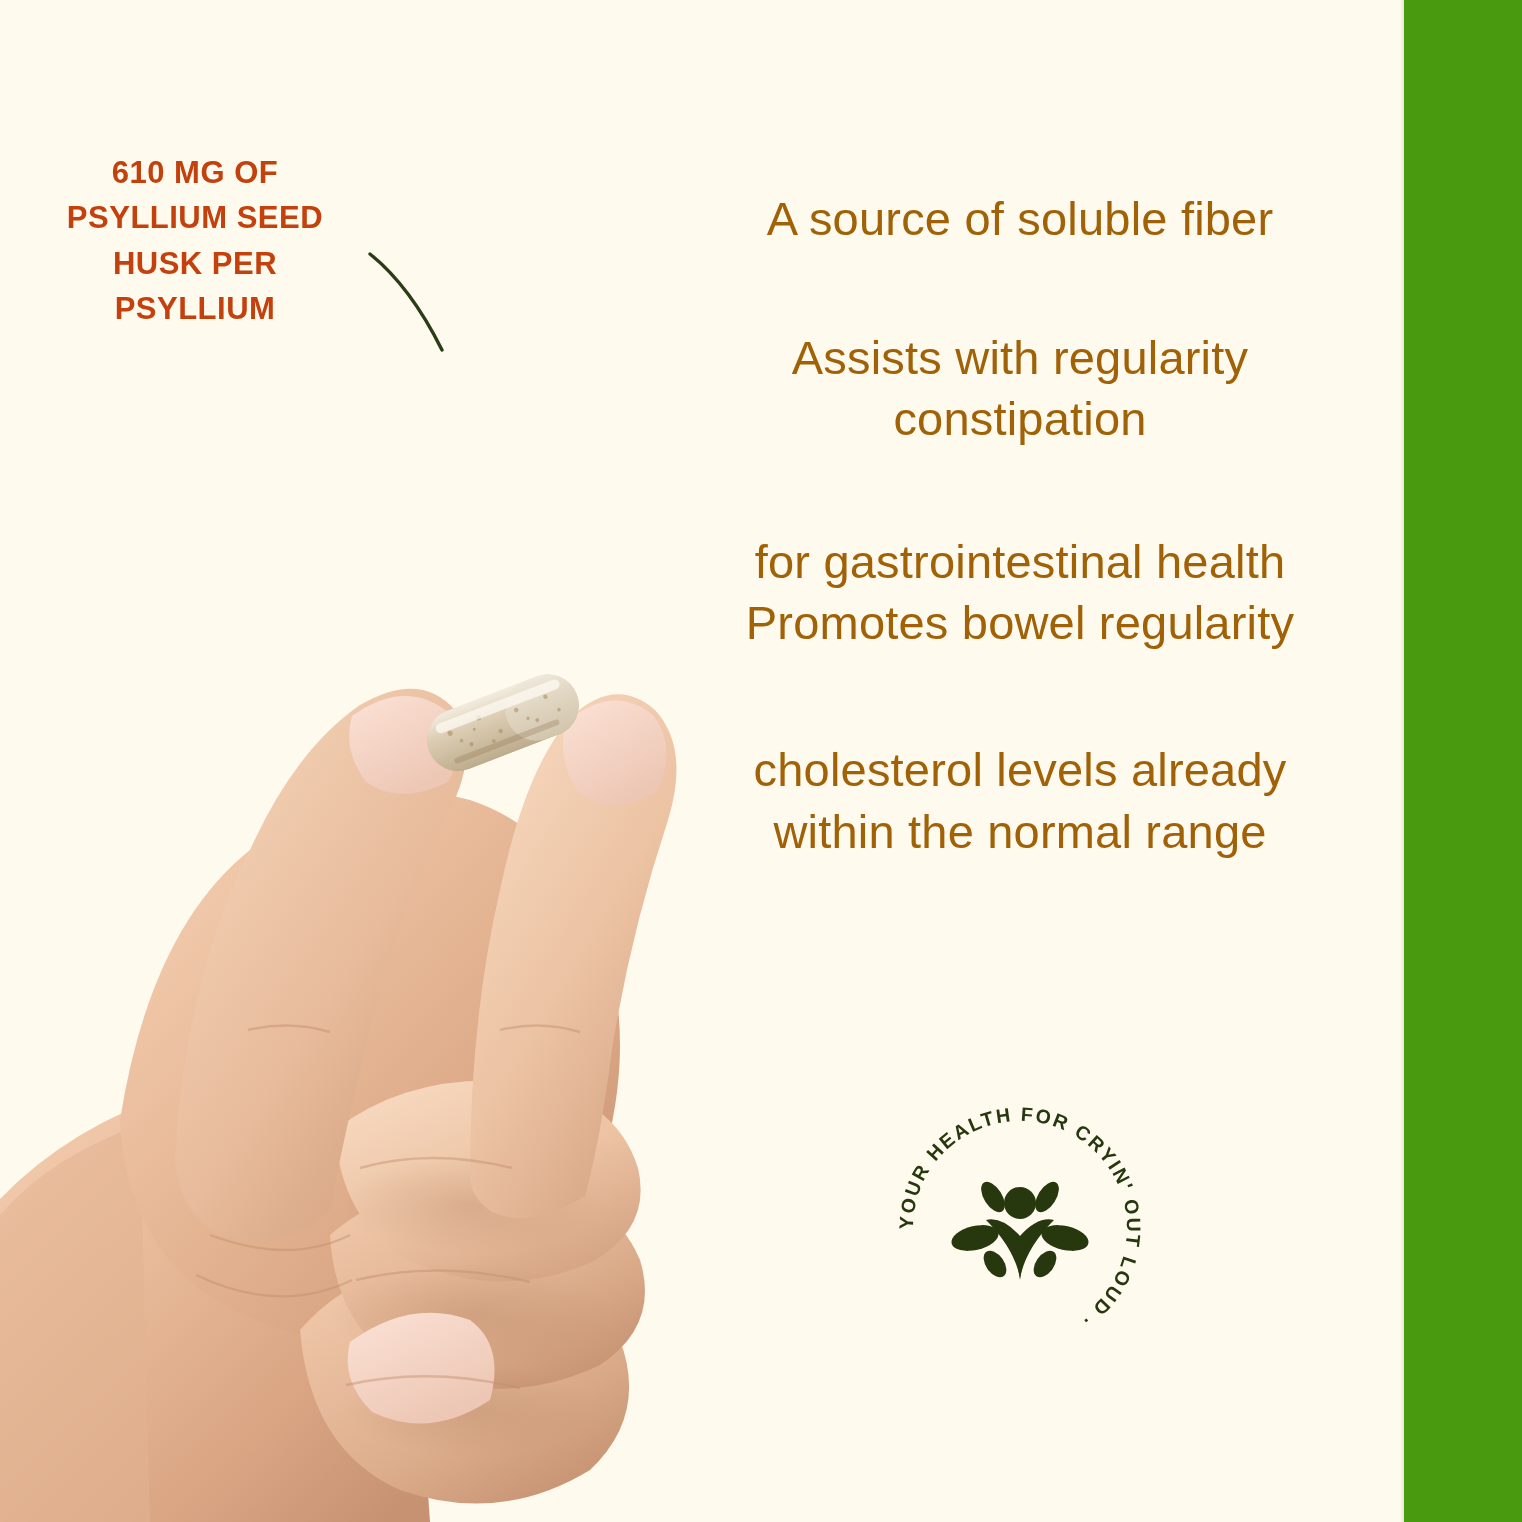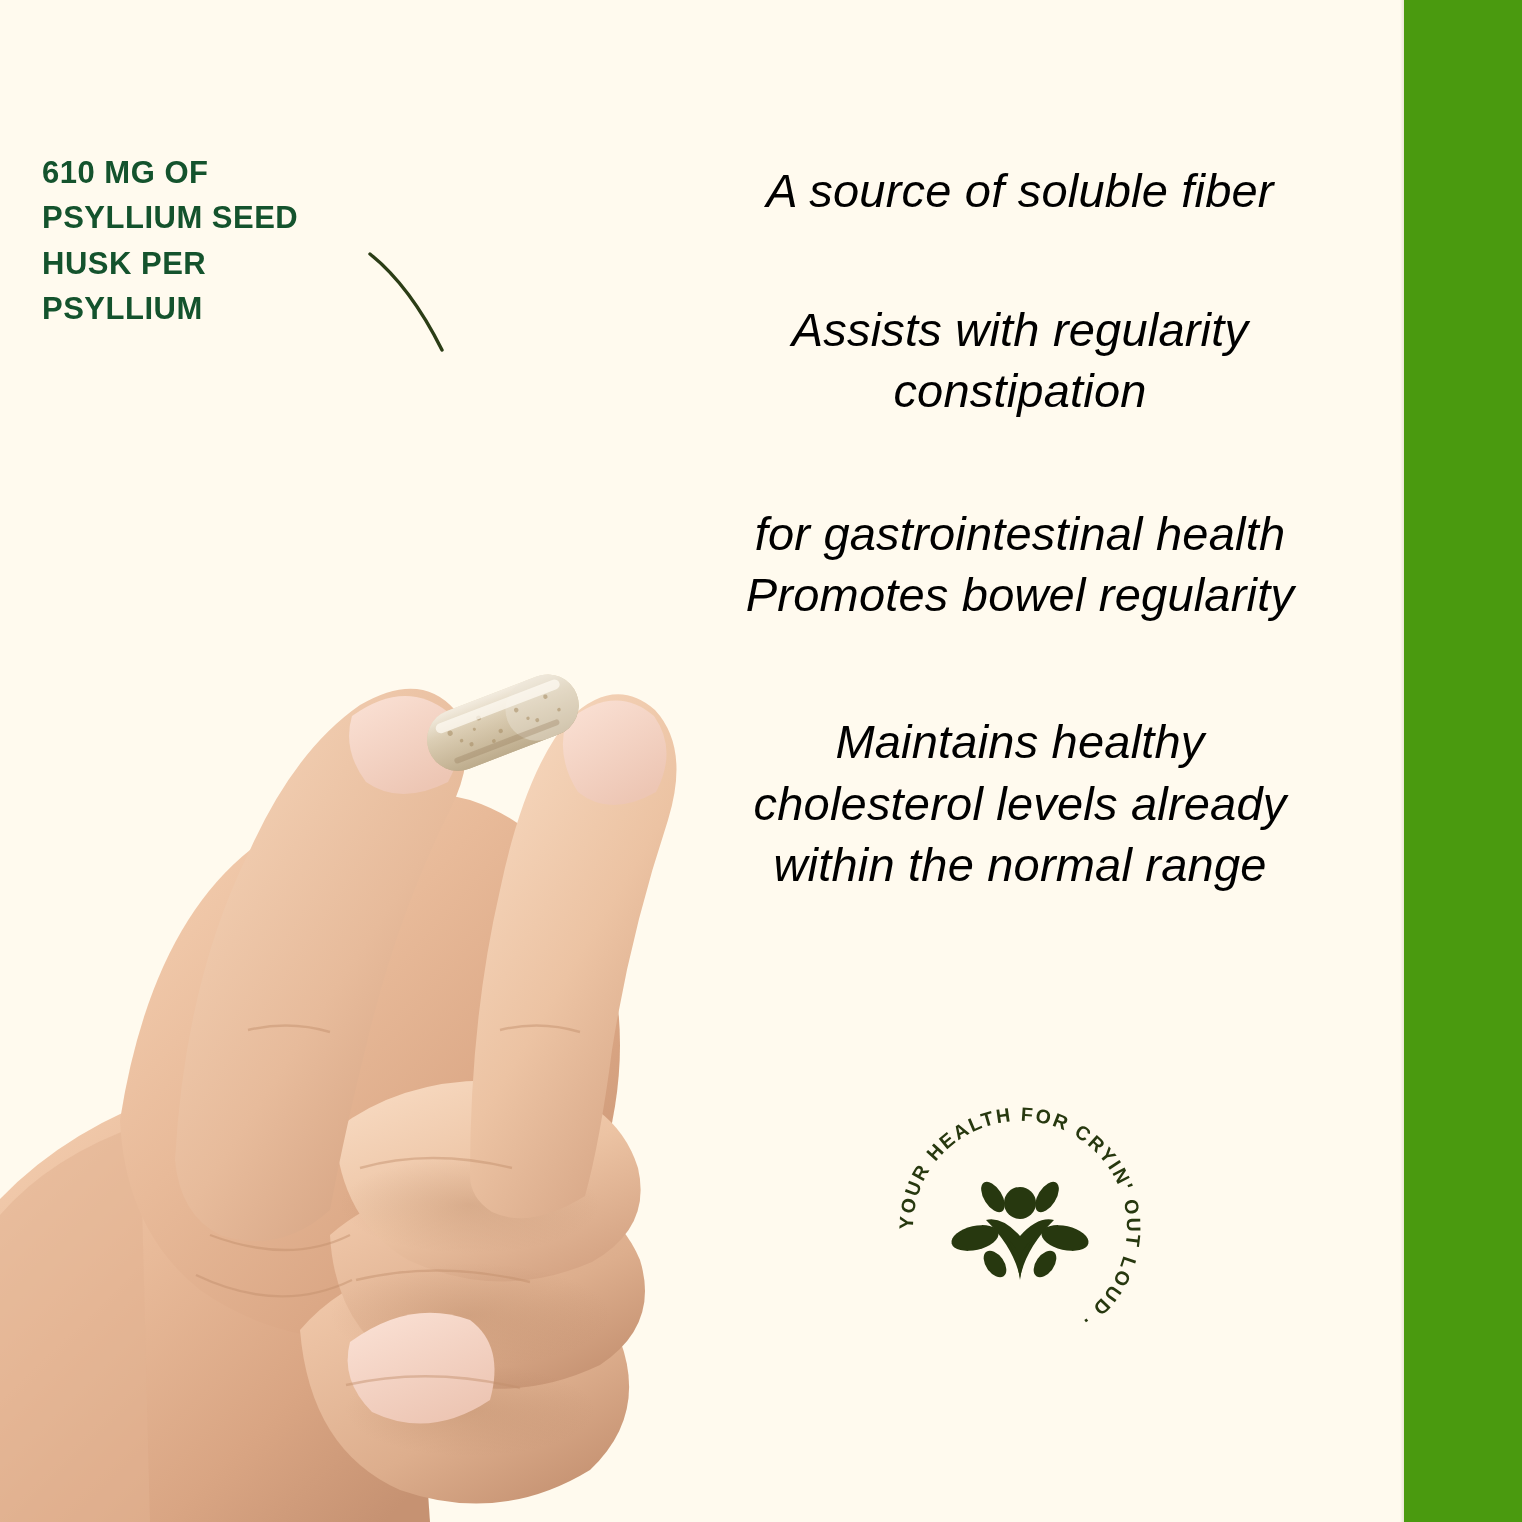--- a/index.html
+++ b/index.html
@@ -39,22 +39,22 @@
     height: 1522px;
     background: linear-gradient(to right, #fffaee 0%, #f3efdf 55%, #e9e6d4 100%);
   }
 
   
   .callout {
     position: absolute;
     left: 42px;
     top: 150px;
     width: 306px;
-    text-align: left;
-    color: #14532d;
+    text-align: center;
+    color: #c2410c;
     font-weight: 700;
     font-size: 31px;
     line-height: 1.46;
     letter-spacing: 0.5px;
   }
   .callout .cl-line { display: block; white-space: nowrap; }
 
   
   .pointer {
     position: absolute;
@@ -70,25 +70,24 @@
     left: 0;
     top: 330px;
     width: 700px;
     height: 1192px;
   }
 
   
   .benefits {
     position: absolute;
     left: 700px;
-    top: 160px;
+    top: 188px;
     width: 640px;
     text-align: center;
-    color: #000000;
-    font-style: italic;
+    color: #a16207;
   }
   .benefit {
     font-size: 47px;
     line-height: 1.30;
     font-weight: 400;
     letter-spacing: 0.2px;
   }
   .benefit .b-line { display: block; }
   .benefit.b-0 { margin-bottom: 78px; }
   .benefit.b-1 { margin-bottom: 82px; }
@@ -263,21 +262,20 @@
       <span class="b-line">Assists with regularity</span>
       <span class="b-line">constipation</span>
     </div>
 
     <div class="benefit b-2">
       <span class="b-line">for gastrointestinal health</span>
       <span class="b-line">Promotes bowel regularity</span>
     </div>
 
     <div class="benefit b-3">
-      <span class="b-line">Maintains healthy</span>
       <span class="b-line">cholesterol levels already</span>
       <span class="b-line">within the normal range</span>
     </div>
 
   </div>
 
   <div class="seal">
     <svg viewBox="0 0 260 260" aria-hidden="true">
       <defs>
         <path id="sealRing" d="M 130 130 m -107 0 a 107 107 0 1 1 214 0 a 107 107 0 1 1 -214 0"></path>

